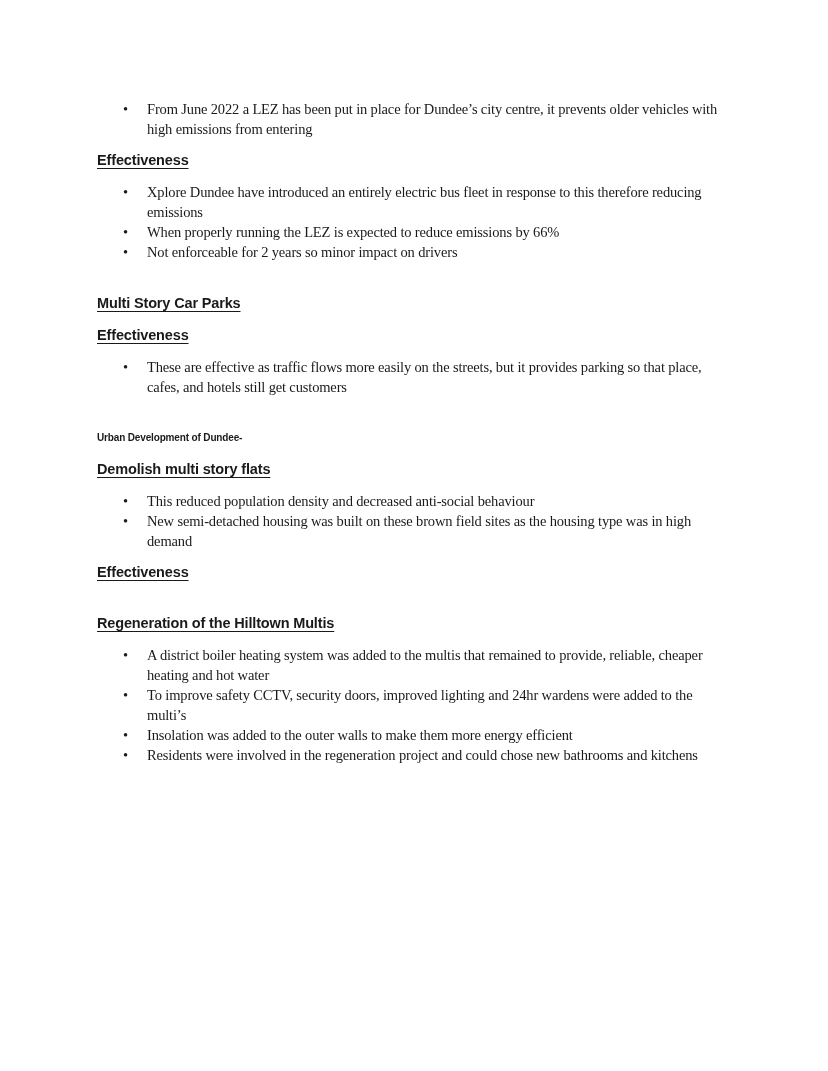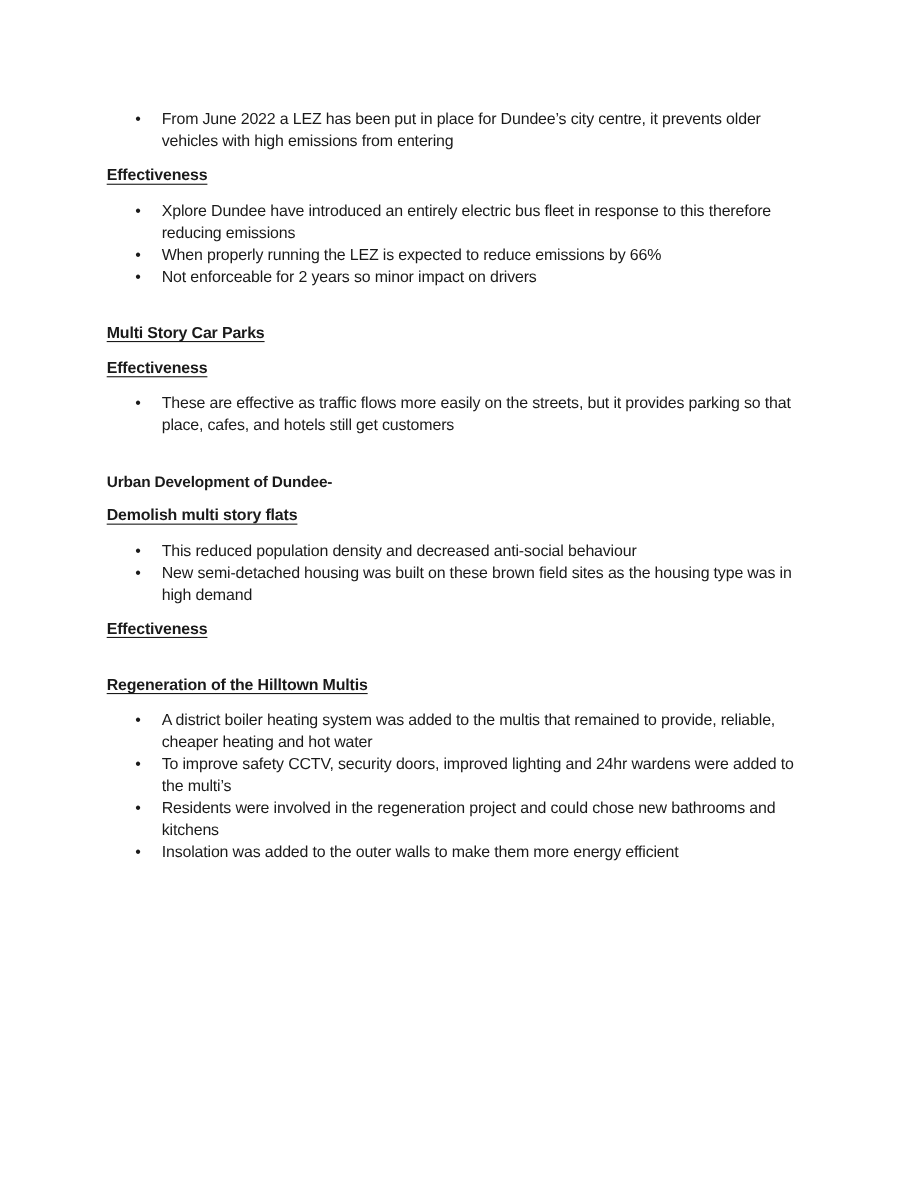--- a/index.html
+++ b/index.html
@@ -28,30 +28,31 @@
   }
   p.heading {
     margin: 0 0 12px 0;
     text-decoration: underline;
     text-underline-offset: 3px;
     font-weight: bold;
   }
   p.heading-bold {
     margin: 12px 0 11px 0;
     font-weight: bold;
-    font-size: 14px;
+    font-size: 10px;
     text-decoration: none;
   }
   .gap-before {
     margin-top: 31px !important;
   }
   ul.bullets {
     list-style: none;
     margin: 0 0 11px 0;
     padding: 0;
+    font-family: Liberation Serif, serif;
   }
   ul.bullets li {
     position: relative;
     padding-left: 50px;
   }
   ul.bullets li::before {
     content: "\2022";
     position: absolute;
     left: 26px;
     top: 0;
@@ -92,18 +93,18 @@
     <ul class="bullets">
       <li>This reduced population density and decreased anti-social behaviour</li>
       <li>New semi-detached housing was built on these brown field sites as the housing type was in high demand</li>
     </ul>
     <p class="heading">Effectiveness</p>
 
     <p class="heading gap-before">Regeneration of the Hilltown Multis</p>
     <ul class="bullets">
       <li>A district boiler heating system was added to the multis that remained to provide, reliable, cheaper heating and hot water</li>
       <li>To improve safety CCTV, security doors, improved lighting and 24hr wardens were added to the multi’s</li>
+      <li>Insolation was added to the outer walls to make them more energy efficient</li>
       <li>Residents were involved in the regeneration project and could chose new bathrooms and kitchens</li>
-      <li>Insolation was added to the outer walls to make them more energy efficient</li>
     </ul>
   </section>
 
 </div>
 
 </body></html>

